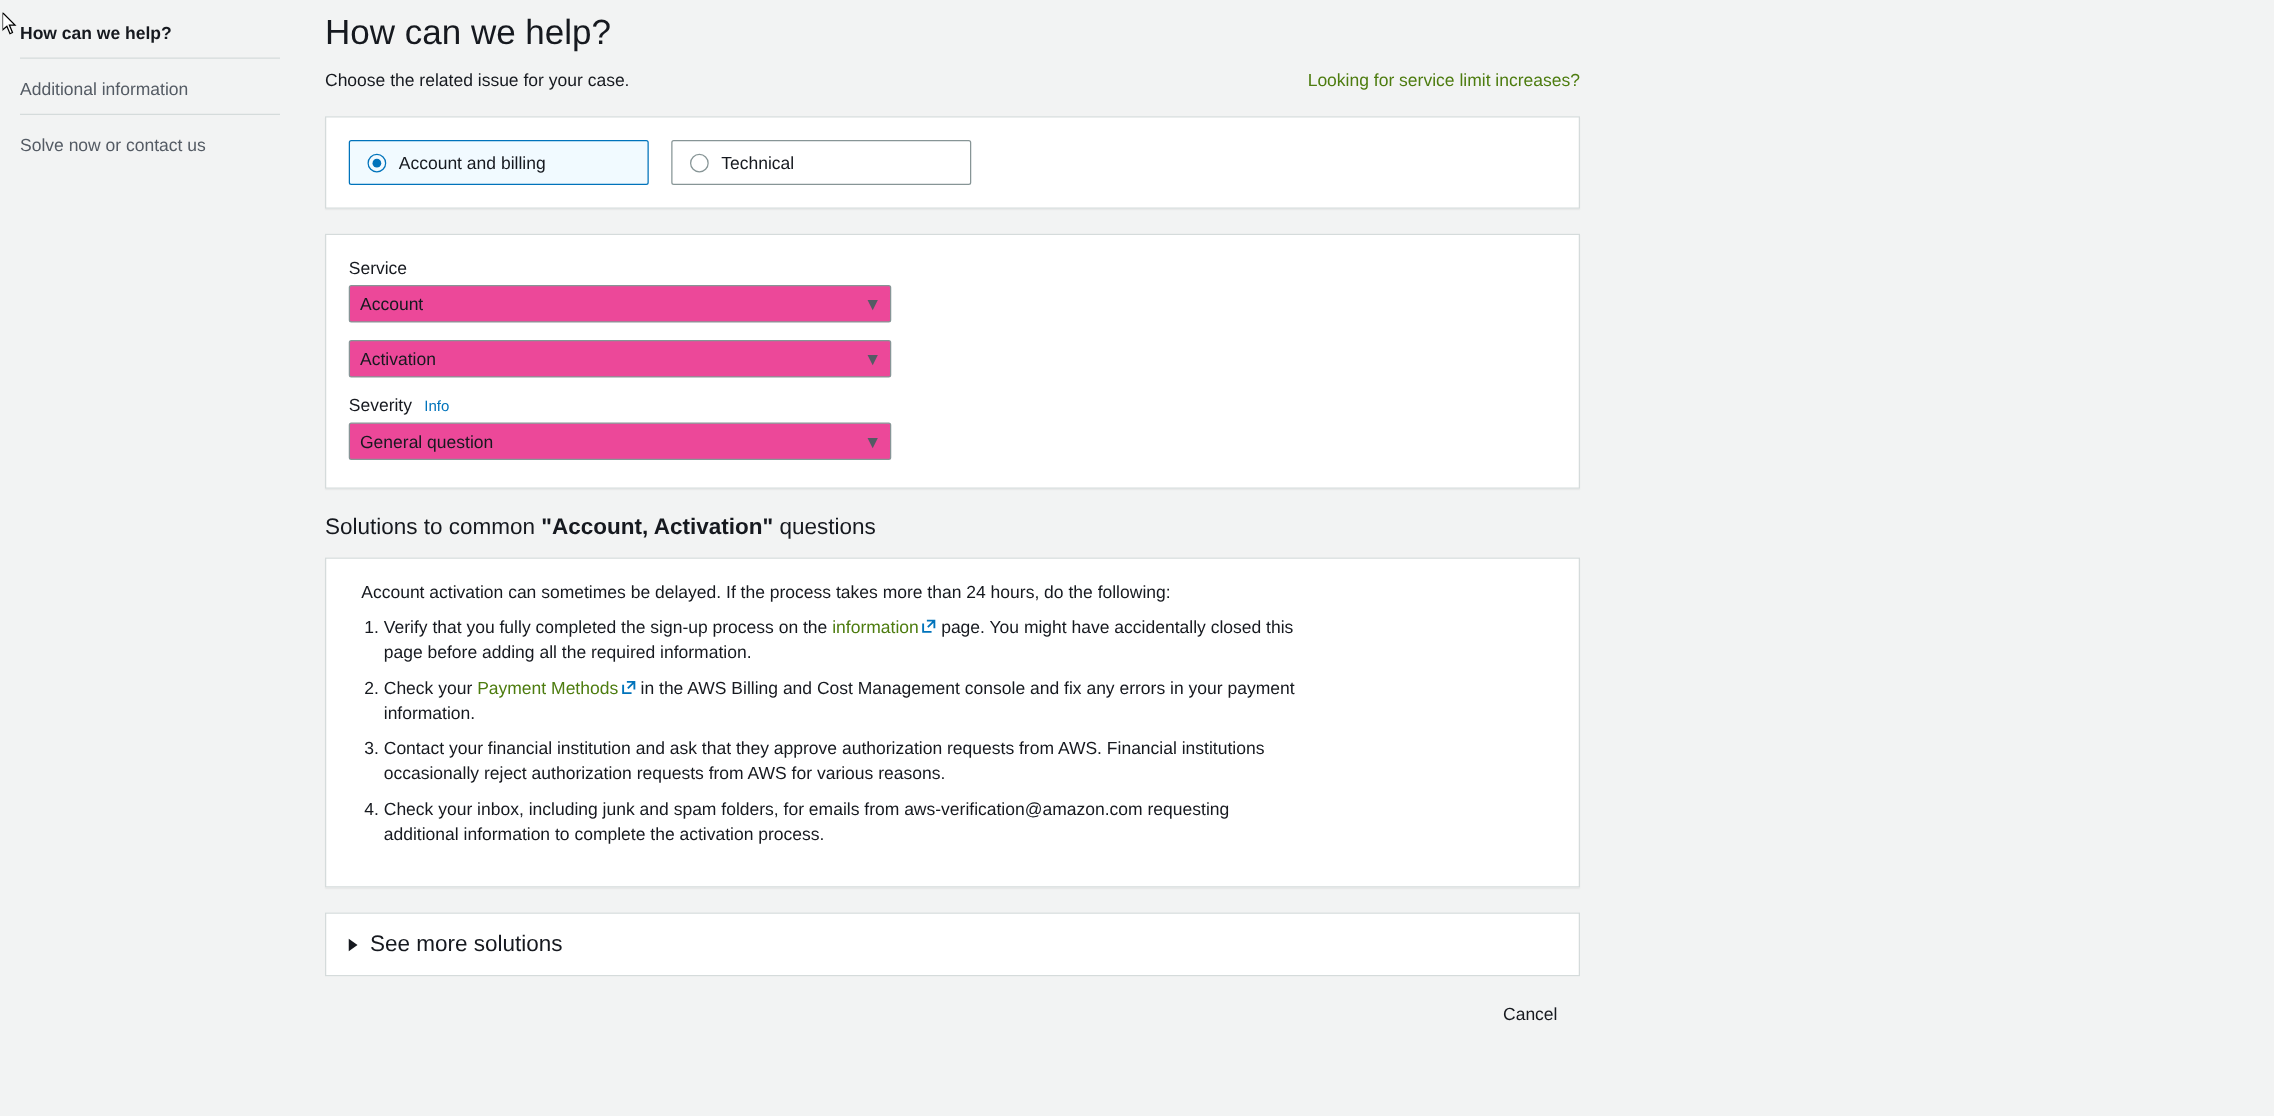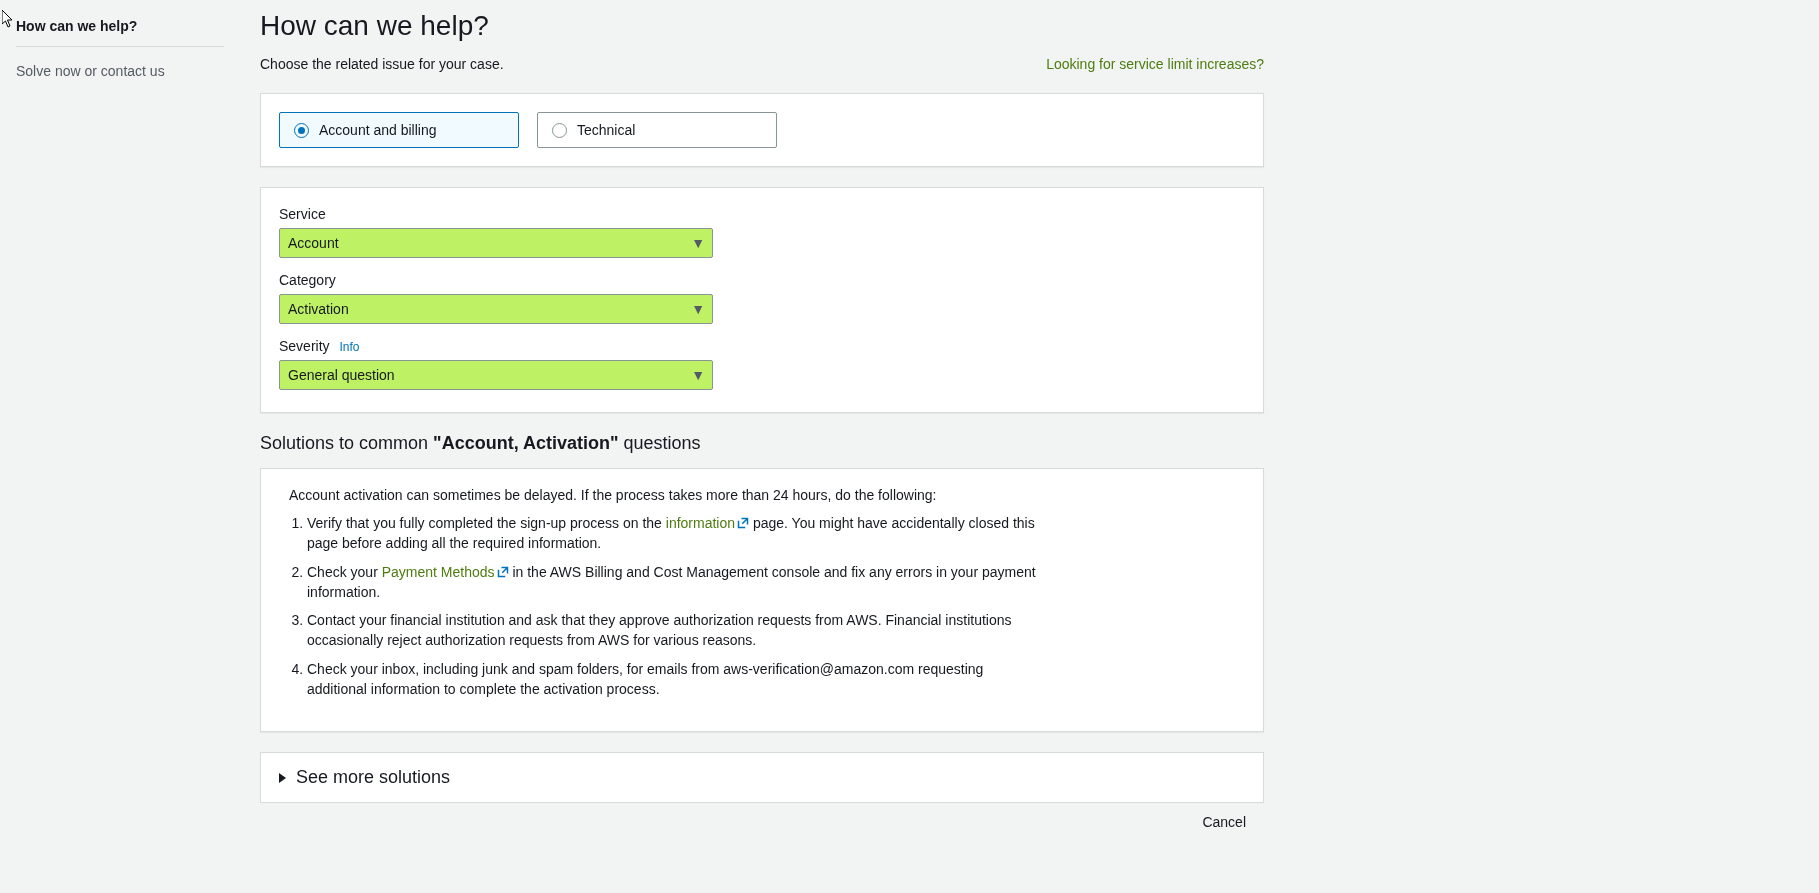--- a/index.html
+++ b/index.html
@@ -117,21 +117,21 @@
   .select-wrap {
     position: relative;
     width: 434px;
   }
   .select {
     width: 100%;
     border: 1px solid #879596;
     border-radius: 2px;
     padding: 5px 30px 5px 8px;
     font-size: 14px;
-    background: #bef264;
+    background: #ec4899;
     cursor: pointer;
     height: 30px;
     line-height: 18px;
   }
   .select-caret {
     position: absolute;
     right: 8px;
     top: 50%;
     transform: translateY(-50%);
     pointer-events: none;
@@ -156,21 +156,21 @@
   }
 
   .expander-panel {
     background:#fff;
     border:1px solid #d5dbdb;
     padding: 14px 18px;
     display:flex;
     align-items:center;
     gap:10px;
     cursor:pointer;
-    margin-bottom: 4px;
+    margin-bottom: 15px;
   }
   .caret-right {
     width:0;height:0;
     border-top:5px solid transparent;
     border-bottom:5px solid transparent;
     border-left:7px solid #16191f;
   }
   .expander-label { font-size:18px; }
 
   .footer-actions {
@@ -204,20 +204,21 @@
 </head>
 <body>
 
 <svg class="cursor-svg" width="14" height="18" viewBox="0 0 14 18">
     <path d="M0 0 L0 14 L3.5 11 L6 17 L8 16 L5.5 10 L10 10 Z" fill="#fff" stroke="#000" stroke-width="1"></path>
   </svg>
 
 <div class="page">
   <nav class="sidebar">
     <div class="sidebar-item active"><span>How can we help?</span></div>
+    <div class="sidebar-item"><span>Additional information</span></div>
     <div class="sidebar-item"><span>Solve now or contact us</span></div>
   </nav>
 
   <main class="main">
     <h1 class="page-title">How can we help?</h1>
 
     <div class="subheader-row">
       <span class="subheader-text">Choose the related issue for your case.</span>
       <a class="link">Looking for service limit increases?</a>
     </div>
@@ -237,21 +238,20 @@
 
     <div class="panel form-panel">
       <div class="field">
         <label class="field-label">Service</label>
         <div class="select-wrap">
           <div class="select">Account</div>
           <span class="select-caret">▼</span>
         </div>
       </div>
       <div class="field">
-        <label class="field-label">Category</label>
         <div class="select-wrap">
           <div class="select">Activation</div>
           <span class="select-caret">▼</span>
         </div>
       </div>
       <div class="field">
         <label class="field-label">
           <span>Severity</span>
           <a class="info-link">Info</a>
         </label>

